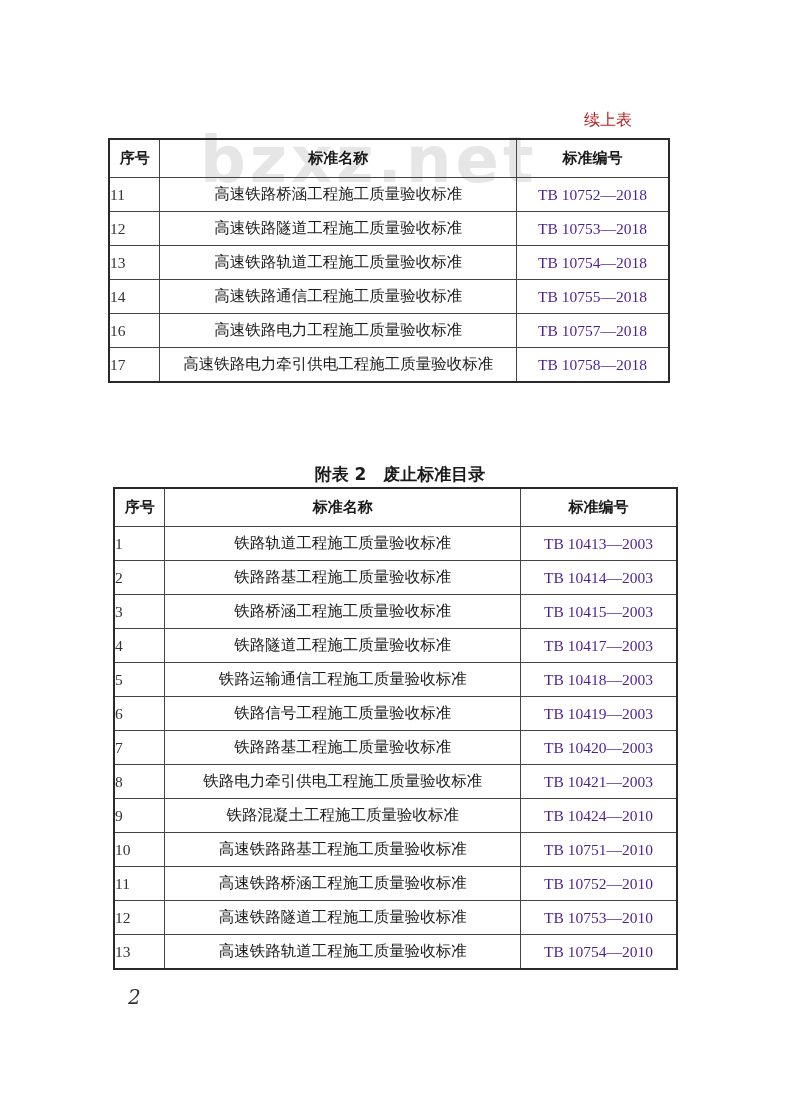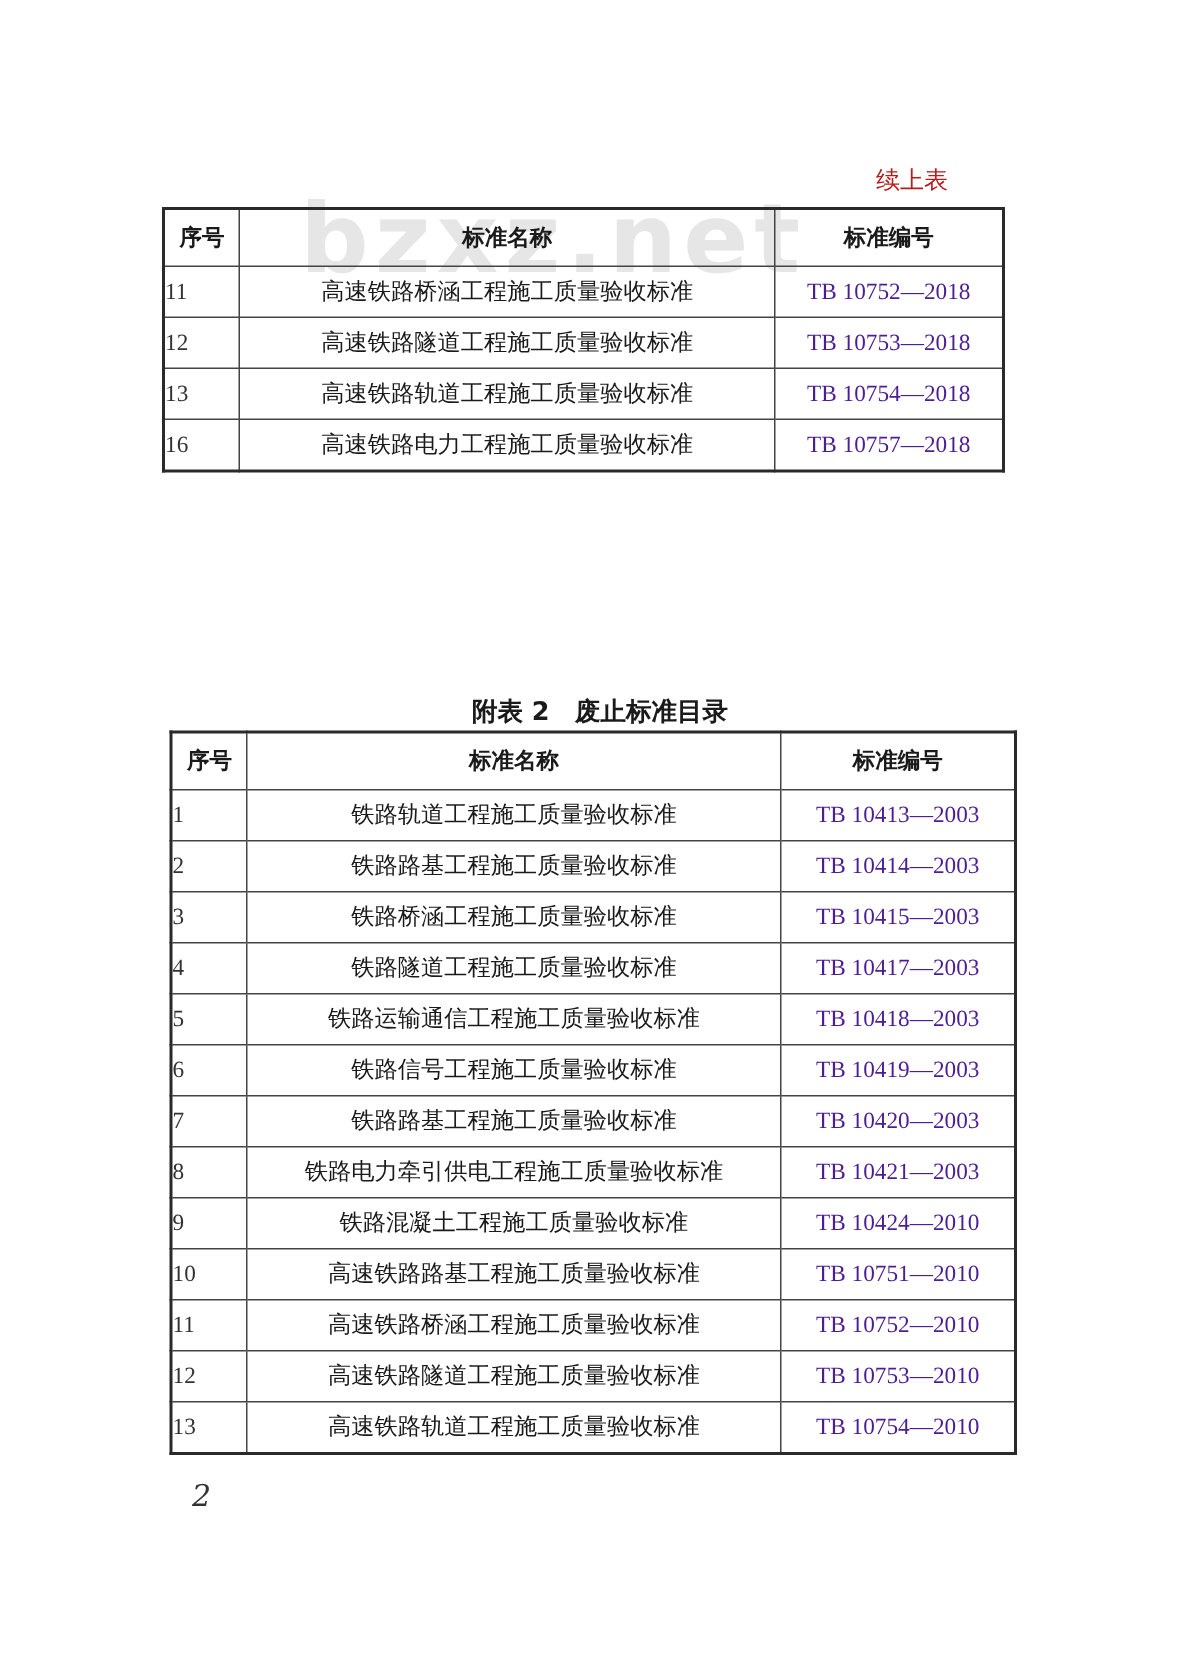--- a/index.html
+++ b/index.html
@@ -65,23 +65,33 @@
         <td class="num">12</td>
         <td class="name">高速铁路隧道工程施工质量验收标准</td>
         <td class="code">TB 10753—2018</td>
       </tr>
       <tr>
         <td class="num">13</td>
         <td class="name">高速铁路轨道工程施工质量验收标准</td>
         <td class="code">TB 10754—2018</td>
       </tr>
       <tr>
+        <td class="num">14</td>
+        <td class="name">高速铁路通信工程施工质量验收标准</td>
+        <td class="code">TB 10755—2018</td>
+      </tr>
+      <tr>
         <td class="num">16</td>
         <td class="name">高速铁路电力工程施工质量验收标准</td>
         <td class="code">TB 10757—2018</td>
+      </tr>
+      <tr>
+        <td class="num">17</td>
+        <td class="name">高速铁路电力牵引供电工程施工质量验收标准</td>
+        <td class="code">TB 10758—2018</td>
       </tr>
     </tbody>
 </table>
 
 <div class="t2-title">附表 2　废止标准目录</div>
 
 <table class="std" id="t2">
   <colgroup>
       <col style="width:51px">
       <col style="width:357px">

